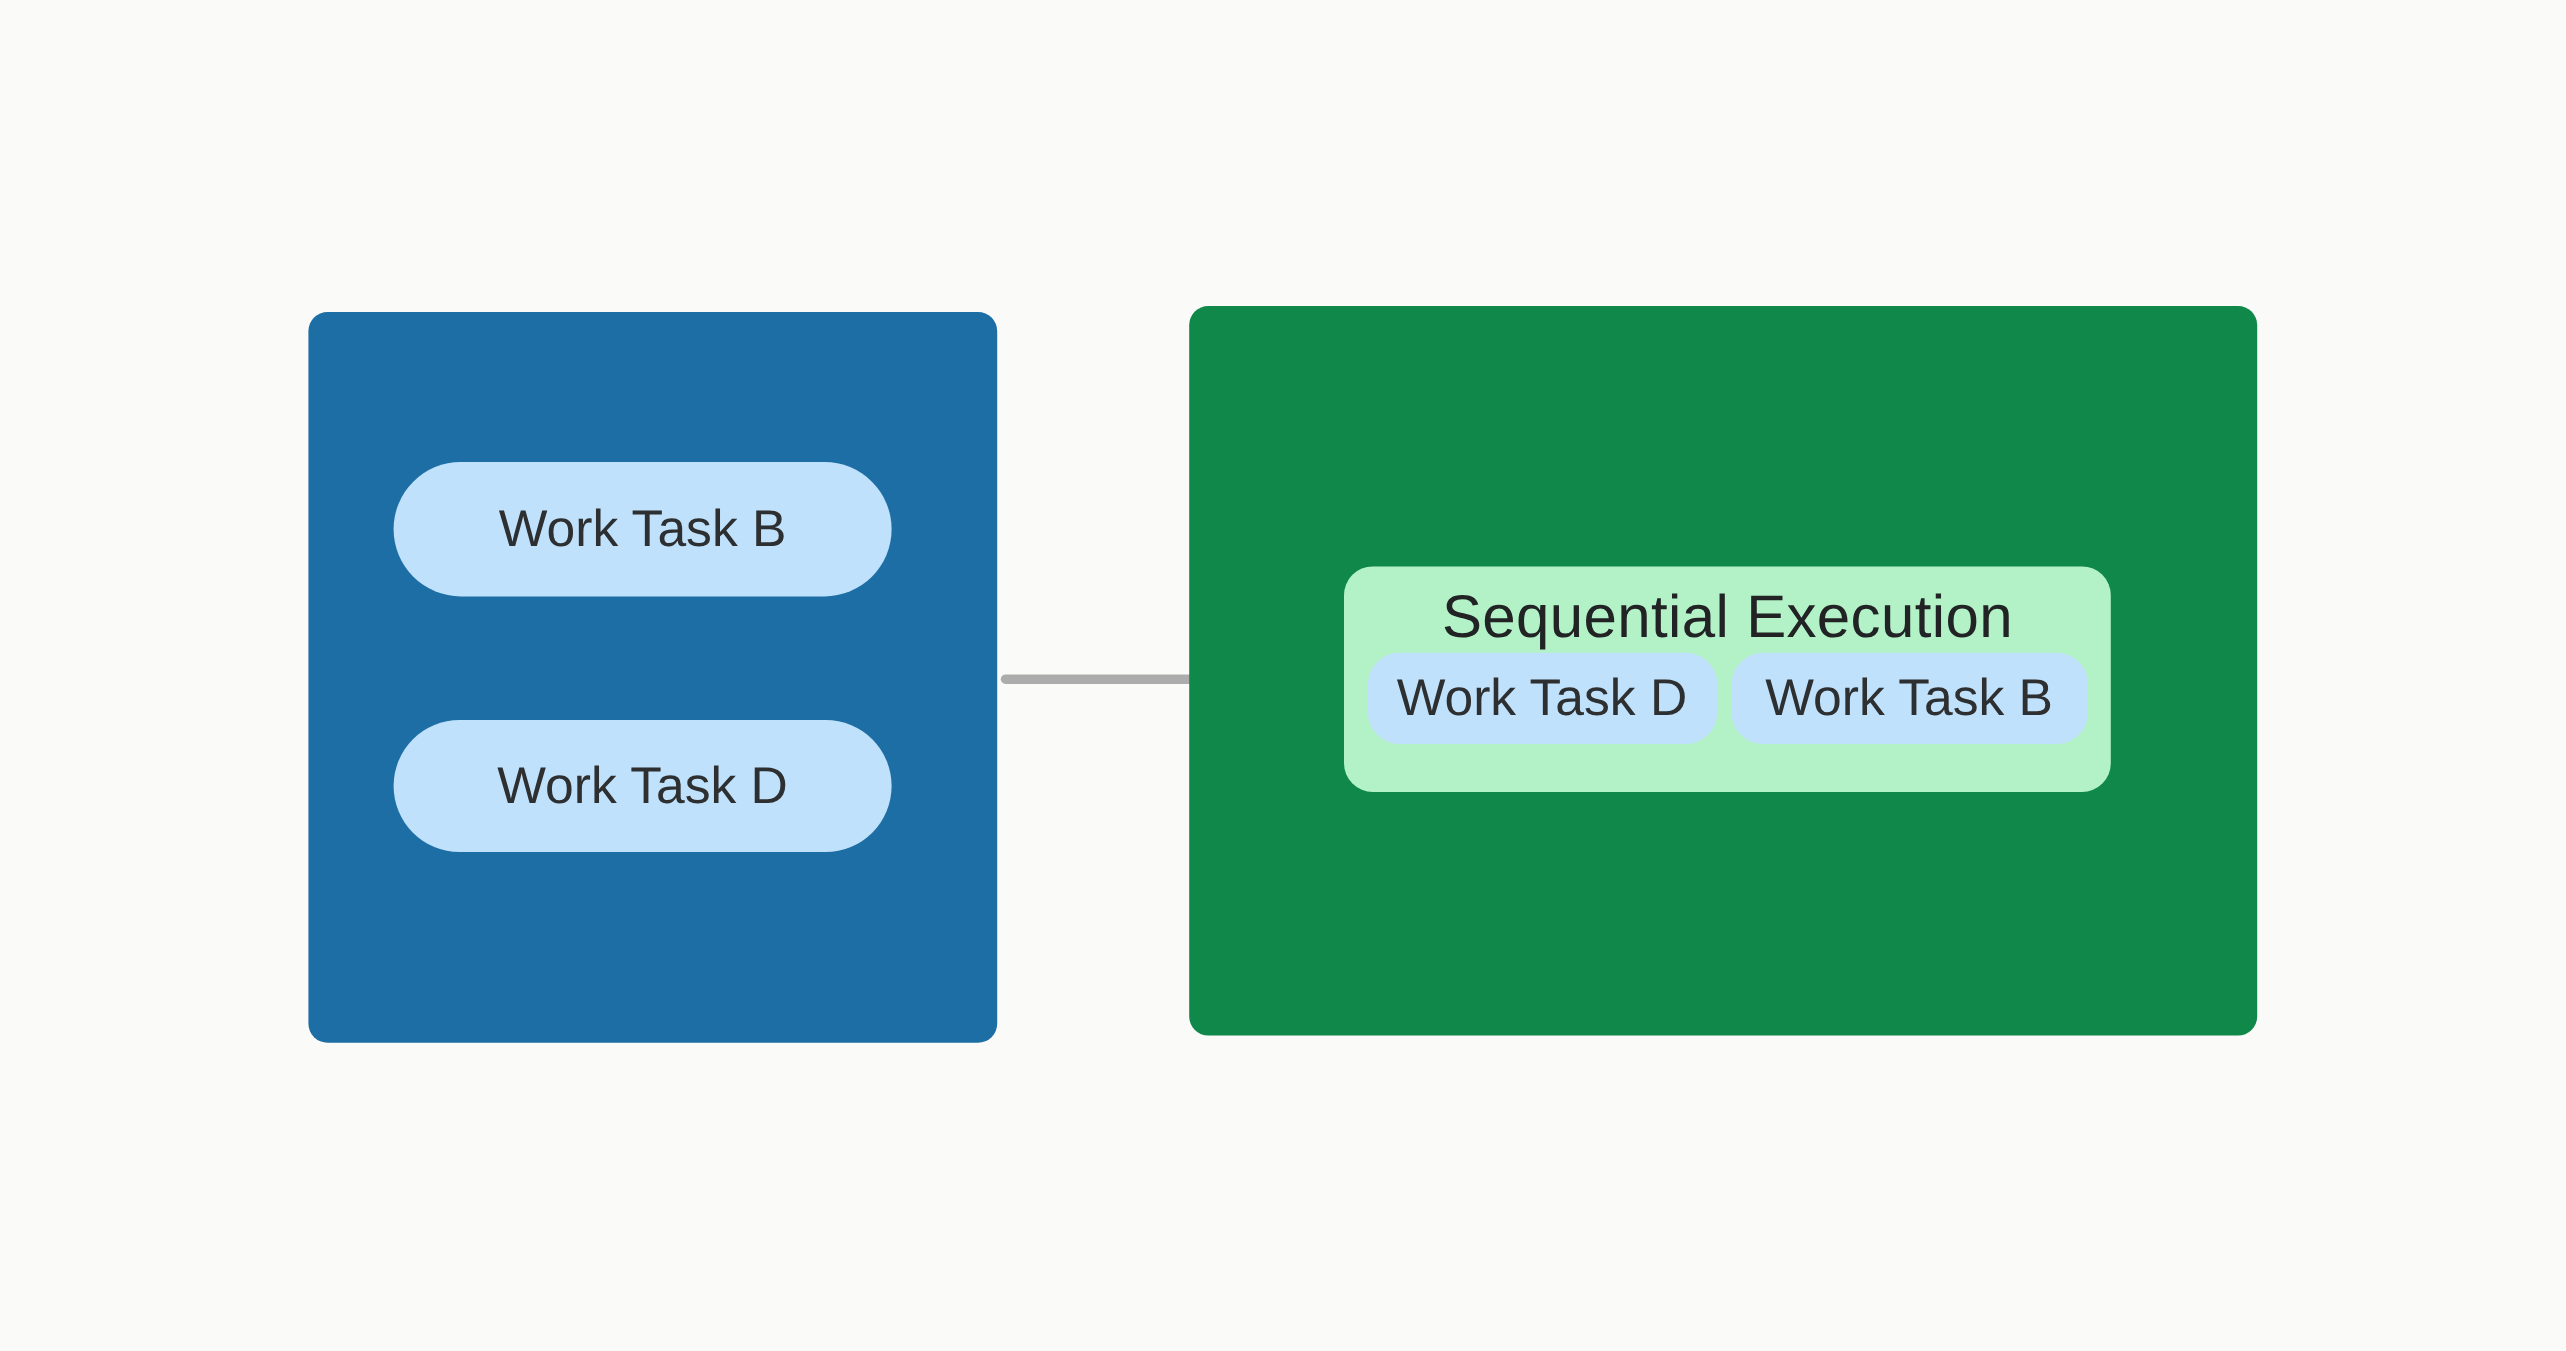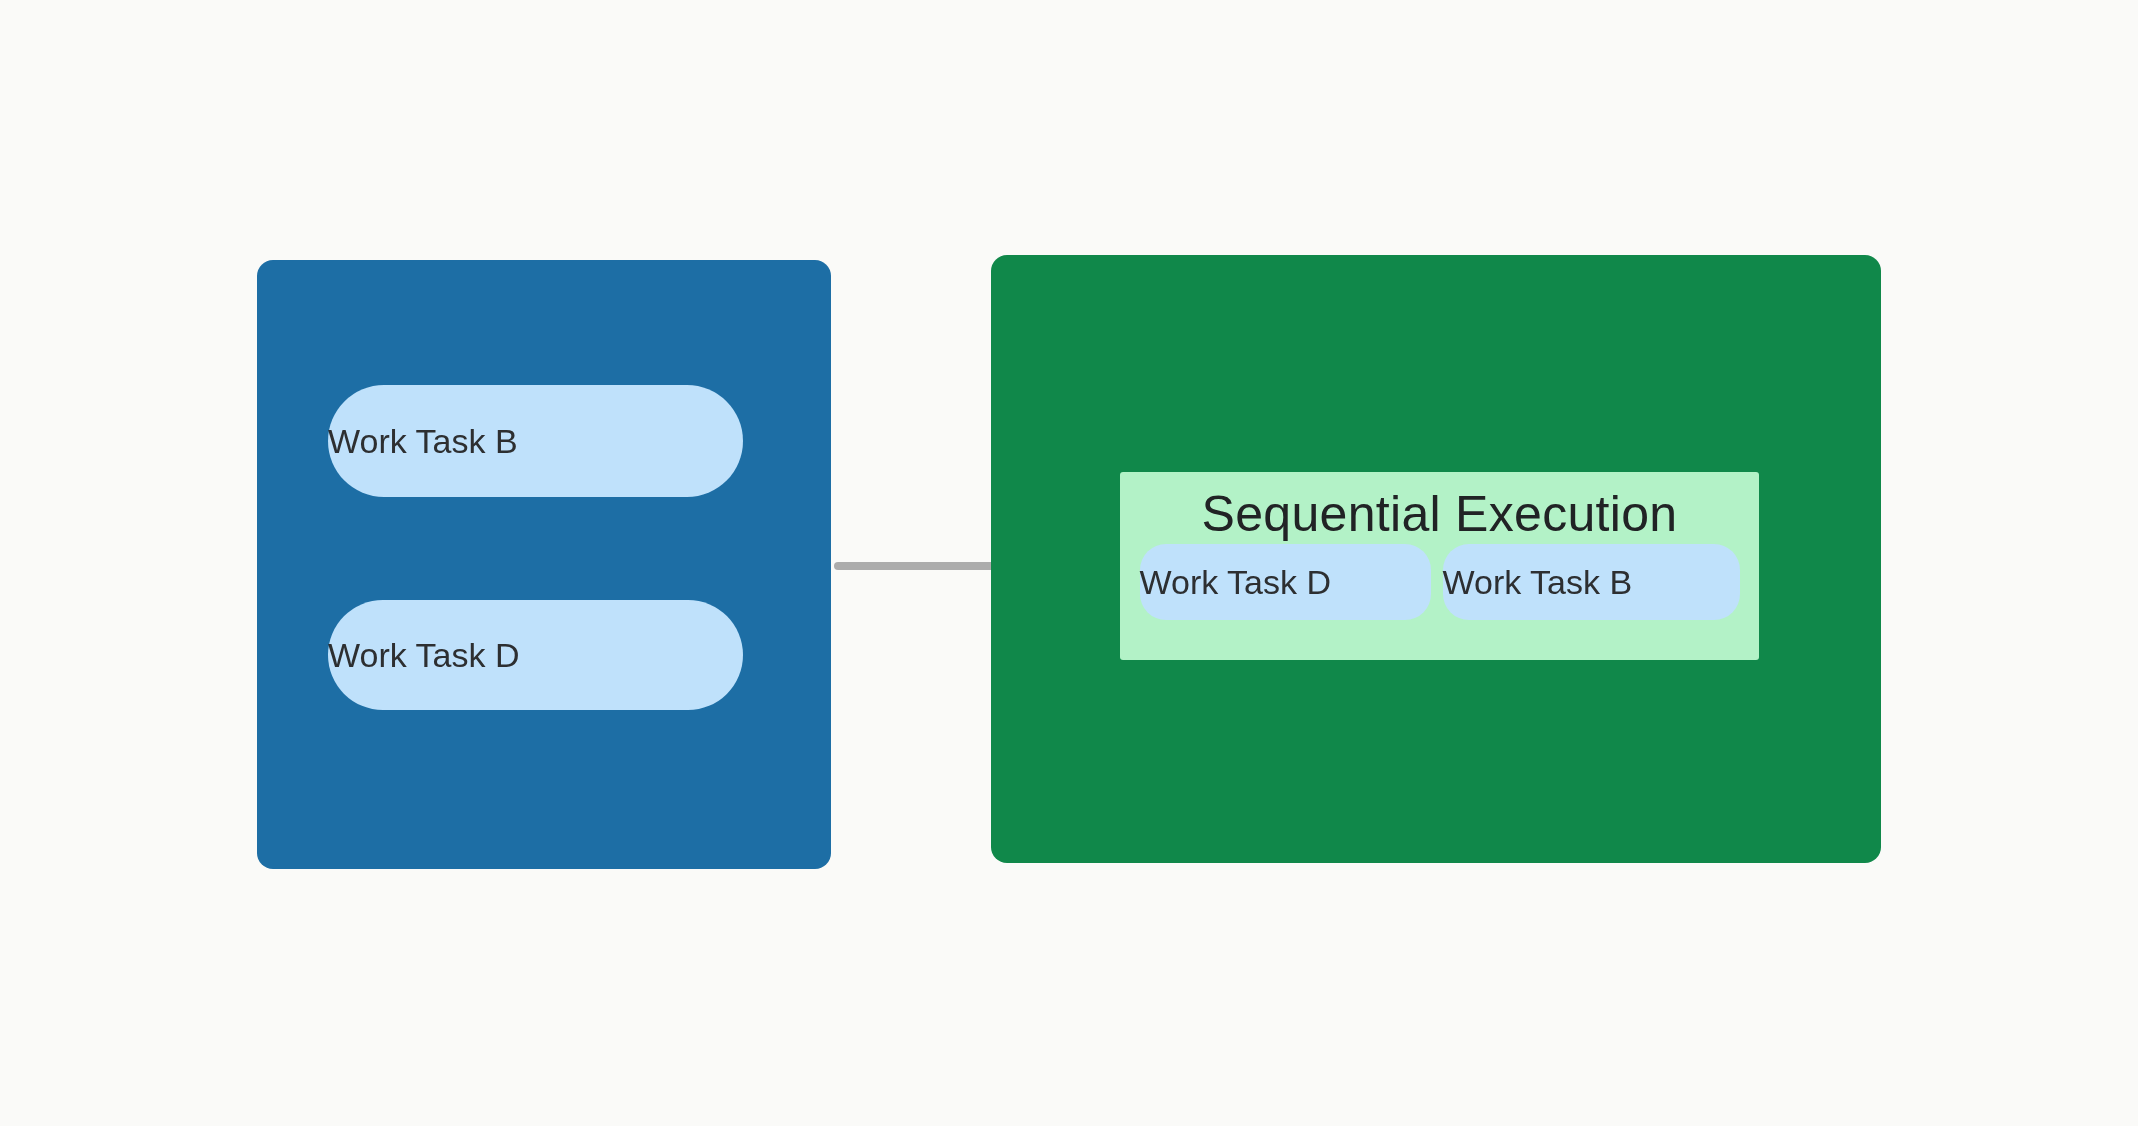--- a/index.html
+++ b/index.html
@@ -43,41 +43,42 @@
     line-height:62px;
     font-weight:400;
     color:var(--title-light);
     letter-spacing:0.5px;
   }
   .task-pill{
     position:absolute;
     background:var(--task-pill);
     display:flex;
     align-items:center;
+    justify-content:center;
     color:var(--task-text);
-    font-size:34px;
+    font-size:43px;
     font-weight:400;
   }
   .pill-large{
     left:71px;
     width:415px; height:112px;
     border-radius:56px;
   }
   .pill-b-left{ top:125px; }
   .pill-d-left{ top:340px; height:110px; border-radius:55px; }
   .green-box{
     left:991px; top:255px;
     width:890px; height:608px;
     background:var(--green-container);
   }
   .mint-panel{
     position:absolute;
     left:129px; top:217px;
     width:639px; height:188px;
-    border-radius:3px;
+    border-radius:24px;
     background:var(--mint-panel);
     display:flex;
     flex-direction:column;
     align-items:center;
     padding-top:12px;
   }
   .mint-panel .panel-title{
     font-size:50px;
     line-height:60px;
     font-weight:400;

